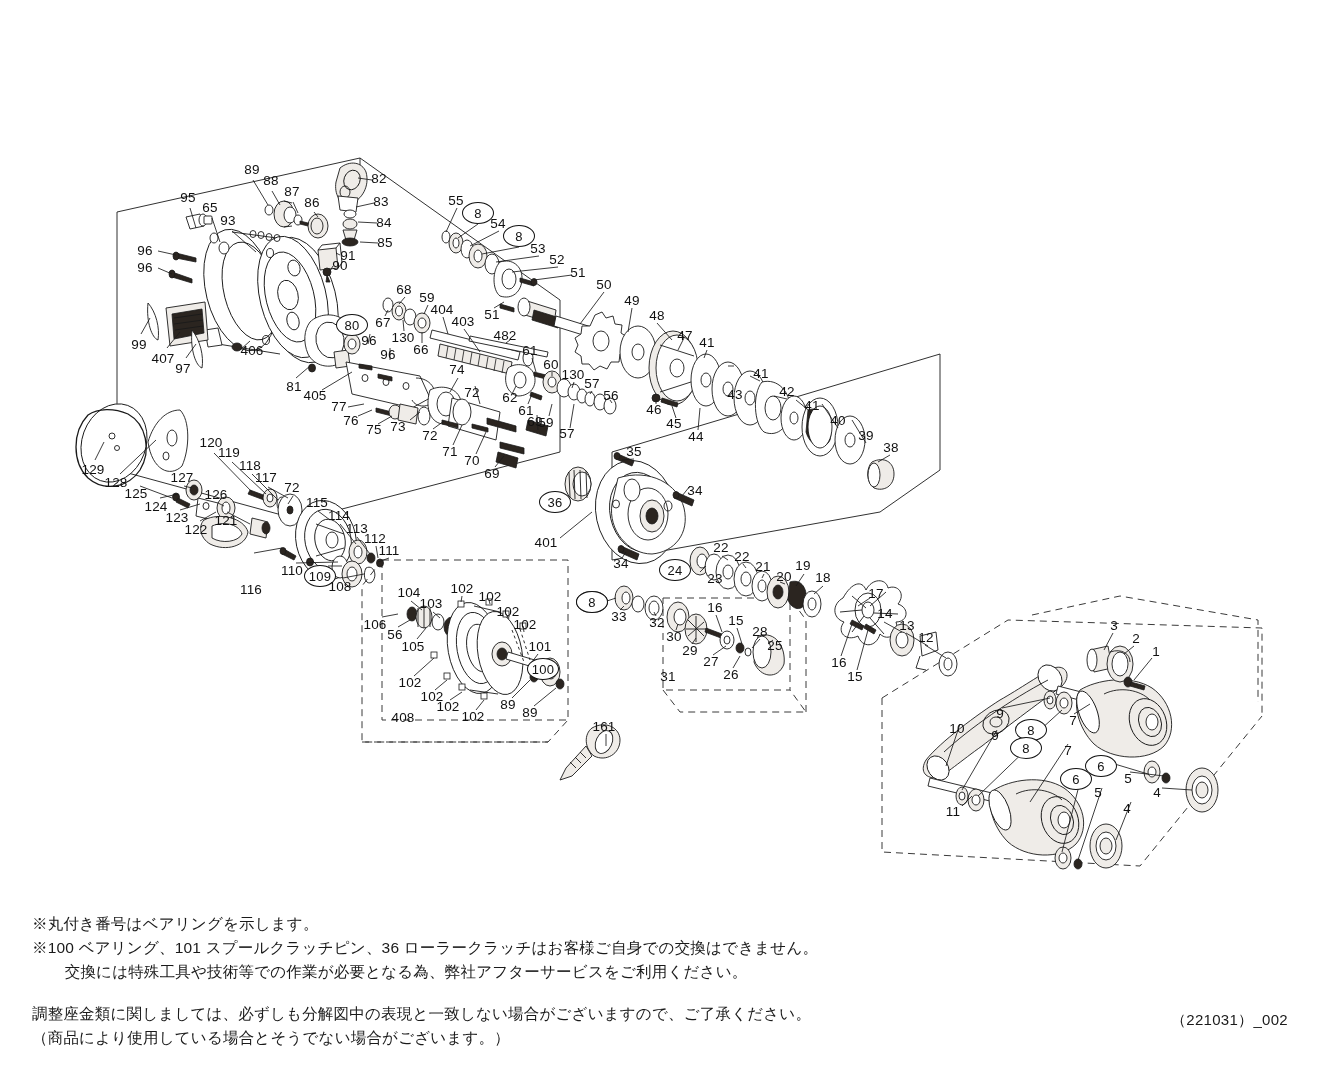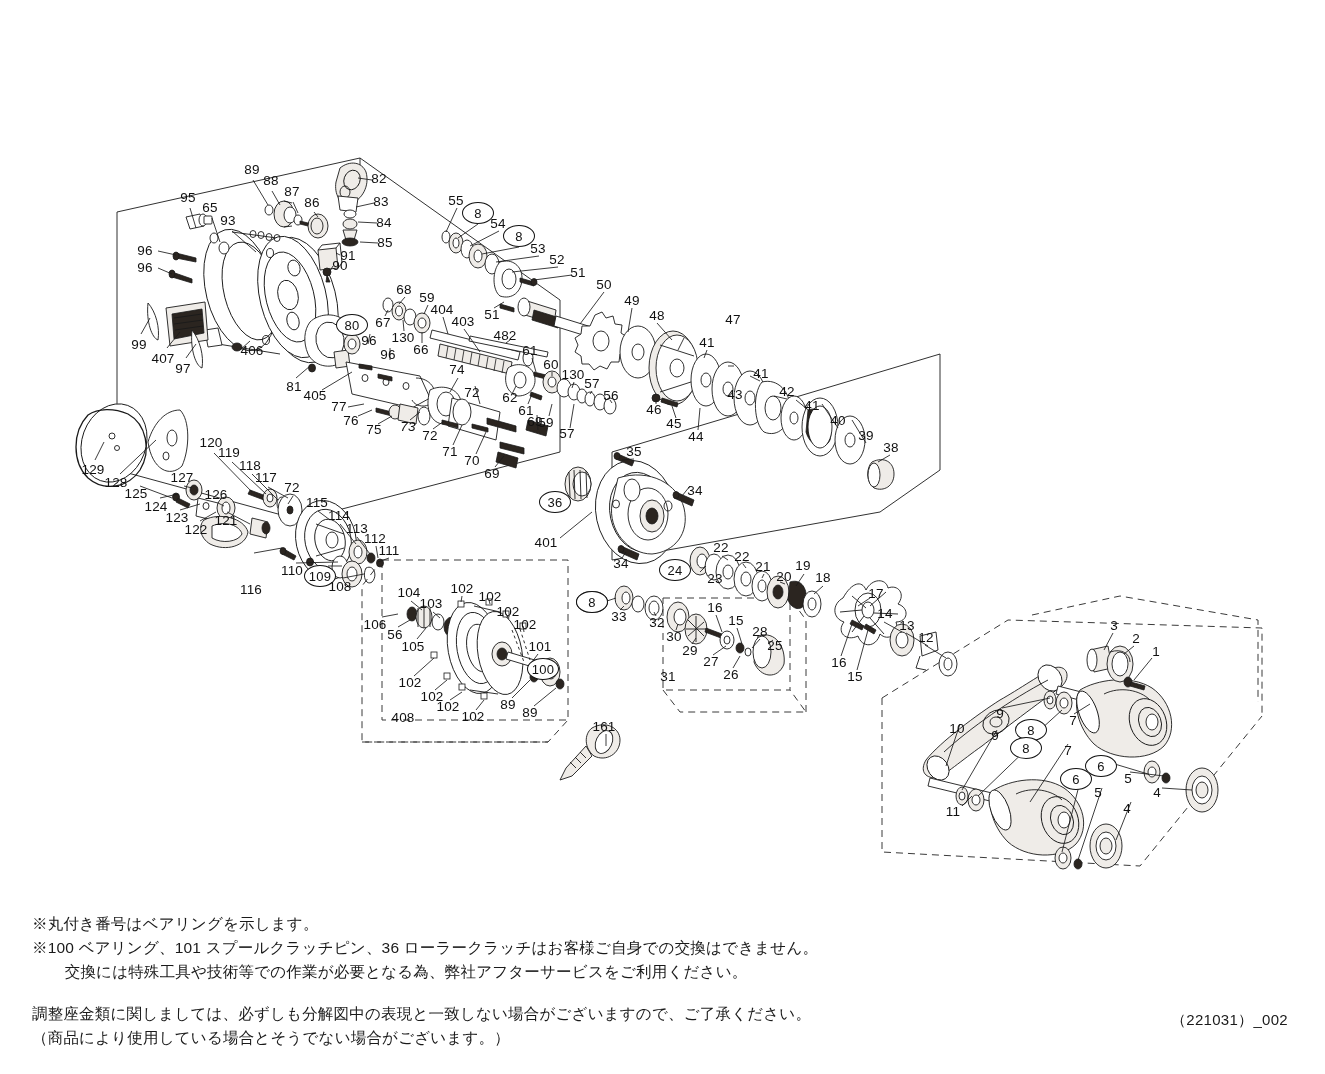--- a/index.html
+++ b/index.html
@@ -780,21 +780,21 @@
       <div class="lbl" style="left: 384px; top: 223px;">84</div>
       <div class="lbl" style="left: 385px; top: 243px;">85</div>
       <div class="lbl" style="left: 348px; top: 256px;">91</div>
       <div class="lbl" style="left: 340px; top: 266px;">90</div>
       <div class="lbl circ" style="left: 352px; top: 325px;">80</div>
       <div class="lbl" style="left: 294px; top: 387px;">81</div>
       <div class="lbl" style="left: 315px; top: 396px;">405</div>
       <div class="lbl" style="left: 339px; top: 407px;">77</div>
       <div class="lbl" style="left: 351px; top: 421px;">76</div>
       <div class="lbl" style="left: 374px; top: 430px;">75</div>
-      <div class="lbl" style="left: 408px; top: 427px; font-style: italic;">73</div>
+      <div class="lbl" style="left: 398px; top: 427px;">73</div>
       <div class="lbl" style="left: 430px; top: 436px;">72</div>
       <div class="lbl" style="left: 450px; top: 452px;">71</div>
       <div class="lbl" style="left: 472px; top: 461px;">70</div>
       <div class="lbl" style="left: 492px; top: 474px;">69</div>
       <div class="lbl" style="left: 535px; top: 422px;">69</div>
       <div class="lbl" style="left: 457px; top: 370px;">74</div>
       <div class="lbl" style="left: 472px; top: 393px;">72</div>
       <div class="lbl" style="left: 369px; top: 341px;">96</div>
       <div class="lbl" style="left: 388px; top: 355px;">96</div>
       <div class="lbl" style="left: 383px; top: 323px;">67</div>
@@ -818,21 +818,21 @@
       <div class="lbl circ" style="left: 478px; top: 213px;">8</div>
       <div class="lbl" style="left: 498px; top: 224px;">54</div>
       <div class="lbl circ" style="left: 519px; top: 236px;">8</div>
       <div class="lbl" style="left: 538px; top: 249px;">53</div>
       <div class="lbl" style="left: 557px; top: 260px;">52</div>
       <div class="lbl" style="left: 578px; top: 273px;">51</div>
       <div class="lbl" style="left: 492px; top: 315px;">51</div>
       <div class="lbl" style="left: 604px; top: 285px;">50</div>
       <div class="lbl" style="left: 632px; top: 301px;">49</div>
       <div class="lbl" style="left: 657px; top: 316px;">48</div>
-      <div class="lbl" style="left: 685px; top: 320px; margin-left: 48px;">47</div>
+      <div class="lbl" style="left: 685px; top: 336px;">47</div>
       <div class="lbl" style="left: 707px; top: 343px;">41</div>
       <div class="lbl" style="left: 735px; top: 359px; margin-top: 36px;">43</div>
       <div class="lbl" style="left: 761px; top: 374px;">41</div>
       <div class="lbl" style="left: 787px; top: 392px;">42</div>
       <div class="lbl" style="left: 812px; top: 406px;">41</div>
       <div class="lbl" style="left: 838px; top: 421px;">40</div>
       <div class="lbl" style="left: 866px; top: 436px;">39</div>
       <div class="lbl" style="left: 891px; top: 448px;">38</div>
       <div class="lbl" style="left: 654px; top: 410px;">46</div>
       <div class="lbl" style="left: 674px; top: 424px;">45</div>

